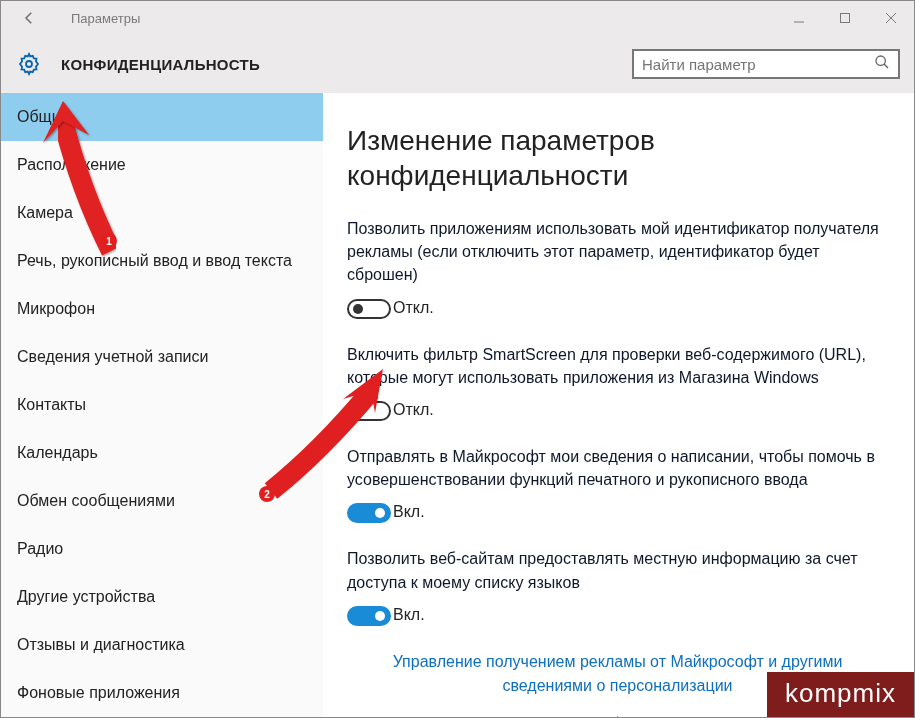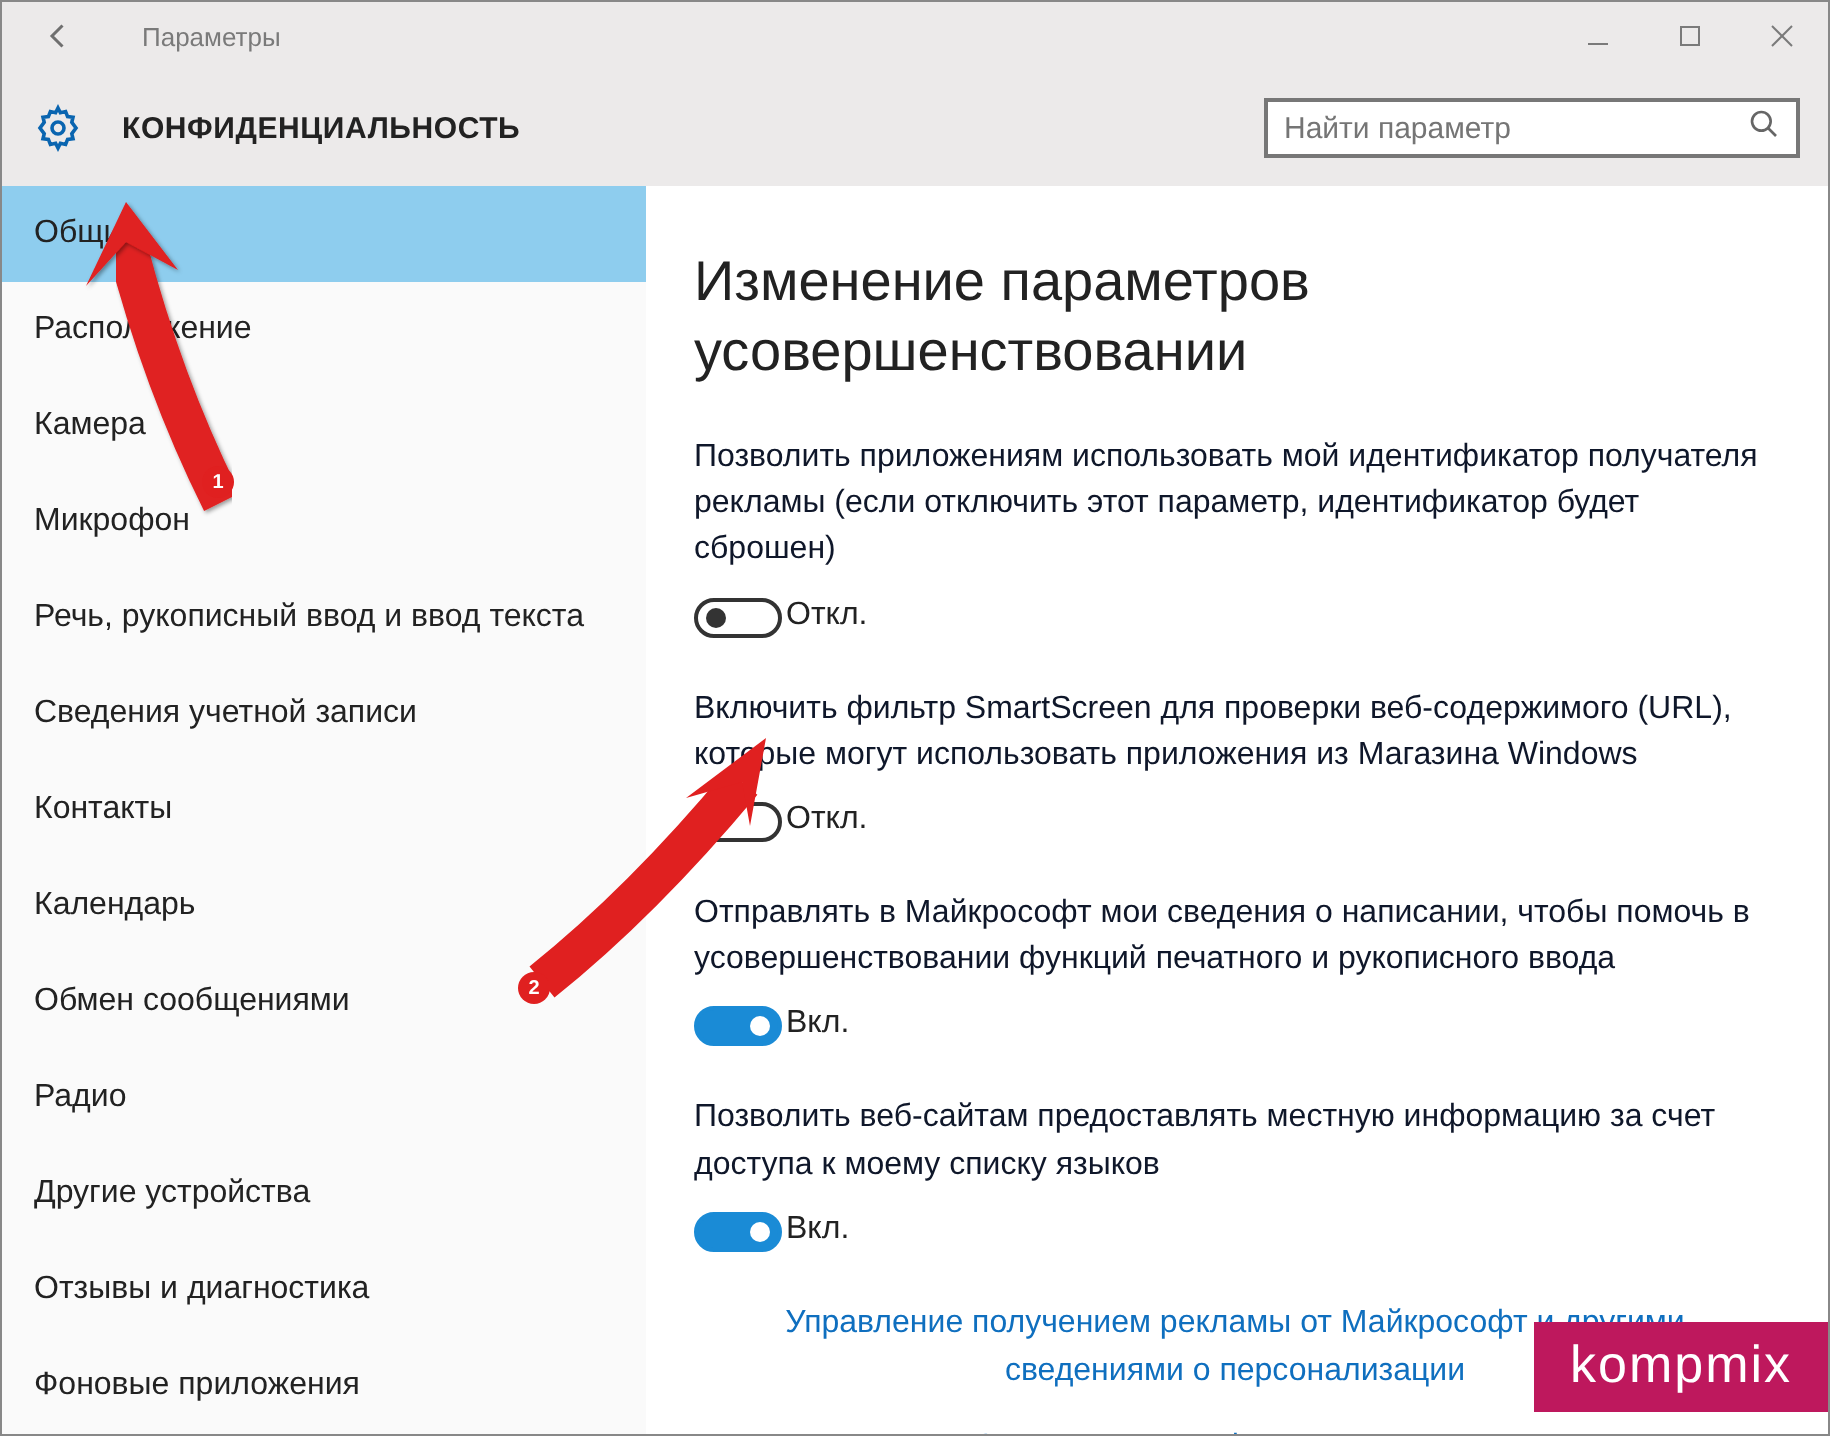--- a/index.html
+++ b/index.html
@@ -28,21 +28,21 @@
   .toggle { width: 44px; height: 20px; border: 2px solid #333; border-radius: 20px; position: relative; background: #fff; cursor: pointer; flex-shrink: 0; }
   .toggle .knob { position: absolute; width: 10px; height: 10px; border-radius: 50%; background: #333; top: 3px; left: 4px; transition: left .15s; }
   .toggle.on { background: #1a8bd6; border-color: #1a8bd6; }
   .toggle.on .knob { background: #fff; left: 26px; }
   .toggle-label { font-size: 16px; color: #222; }
   .link { font-size: 16px; color: #0f6fbf; cursor: pointer; line-height: 1.5; }
   .link-block { margin-top: 8px; margin-bottom: 14px; text-align: center; }
   
   .arrow { position: absolute; pointer-events: none; }
   .marker { position: absolute; width: 16px; height: 16px; border-radius: 50%; background: #e02020; color: #fff; font-size: 10px; font-weight: 600; display: flex; align-items: center; justify-content: center; pointer-events: none; }
-  .watermark { position: absolute; bottom: 11px; right: 0; background: #be185d; color: #fff; font-size: 26px; font-weight: 300; padding: 6px 18px 8px 18px; letter-spacing: 1px; font-family: sans-serif; }
+  .watermark { position: absolute; bottom: 0; right: 0; background: #7f1d1d; color: #fff; font-size: 26px; font-weight: 300; padding: 6px 18px 8px 18px; letter-spacing: 1px; font-family: sans-serif; }
 </style>
 </head>
 <body>
 
 <div class="window">
 
   <div class="titlebar">
     <div class="back-btn">
       <svg width="18" height="18" viewBox="0 0 24 24" fill="none" stroke="#6f6f6f" stroke-width="2">
           <path d="M15 5l-7 7 7 7"></path>
@@ -94,26 +94,26 @@
       <div class="sidebar-item selected">
           <span>Общие</span>
         </div>
       <div class="sidebar-item">
           <span>Расположение</span>
         </div>
       <div class="sidebar-item">
           <span>Камера</span>
         </div>
       <div class="sidebar-item">
+          <span>Речь, рукописный ввод и ввод текста</span>
+        </div>
+      <div class="sidebar-item">
           <span>Микрофон</span>
         </div>
       <div class="sidebar-item">
-          <span>Речь, рукописный ввод и ввод текста</span>
-        </div>
-      <div class="sidebar-item">
           <span>Сведения учетной записи</span>
         </div>
       <div class="sidebar-item">
           <span>Контакты</span>
         </div>
       <div class="sidebar-item">
           <span>Календарь</span>
         </div>
       <div class="sidebar-item">
           <span>Обмен сообщениями</span>
@@ -126,21 +126,21 @@
         </div>
       <div class="sidebar-item">
           <span>Отзывы и диагностика</span>
         </div>
       <div class="sidebar-item">
           <span>Фоновые приложения</span>
         </div>
     </div>
 
     <div class="content">
-      <h1>Изменение параметров усовершенствовании</h1>
+      <h1>Изменение параметров конфиденциальности</h1>
 
       <div class="setting">
         <div class="setting-desc">Позволить приложениям использовать мой идентификатор получателя рекламы (если отключить этот параметр, идентификатор будет сброшен)</div>
         <div class="toggle-row">
           <div class="toggle">
               <div class="knob"></div>
             </div>
           <span class="toggle-label">Откл.</span>
         </div>
       </div>

